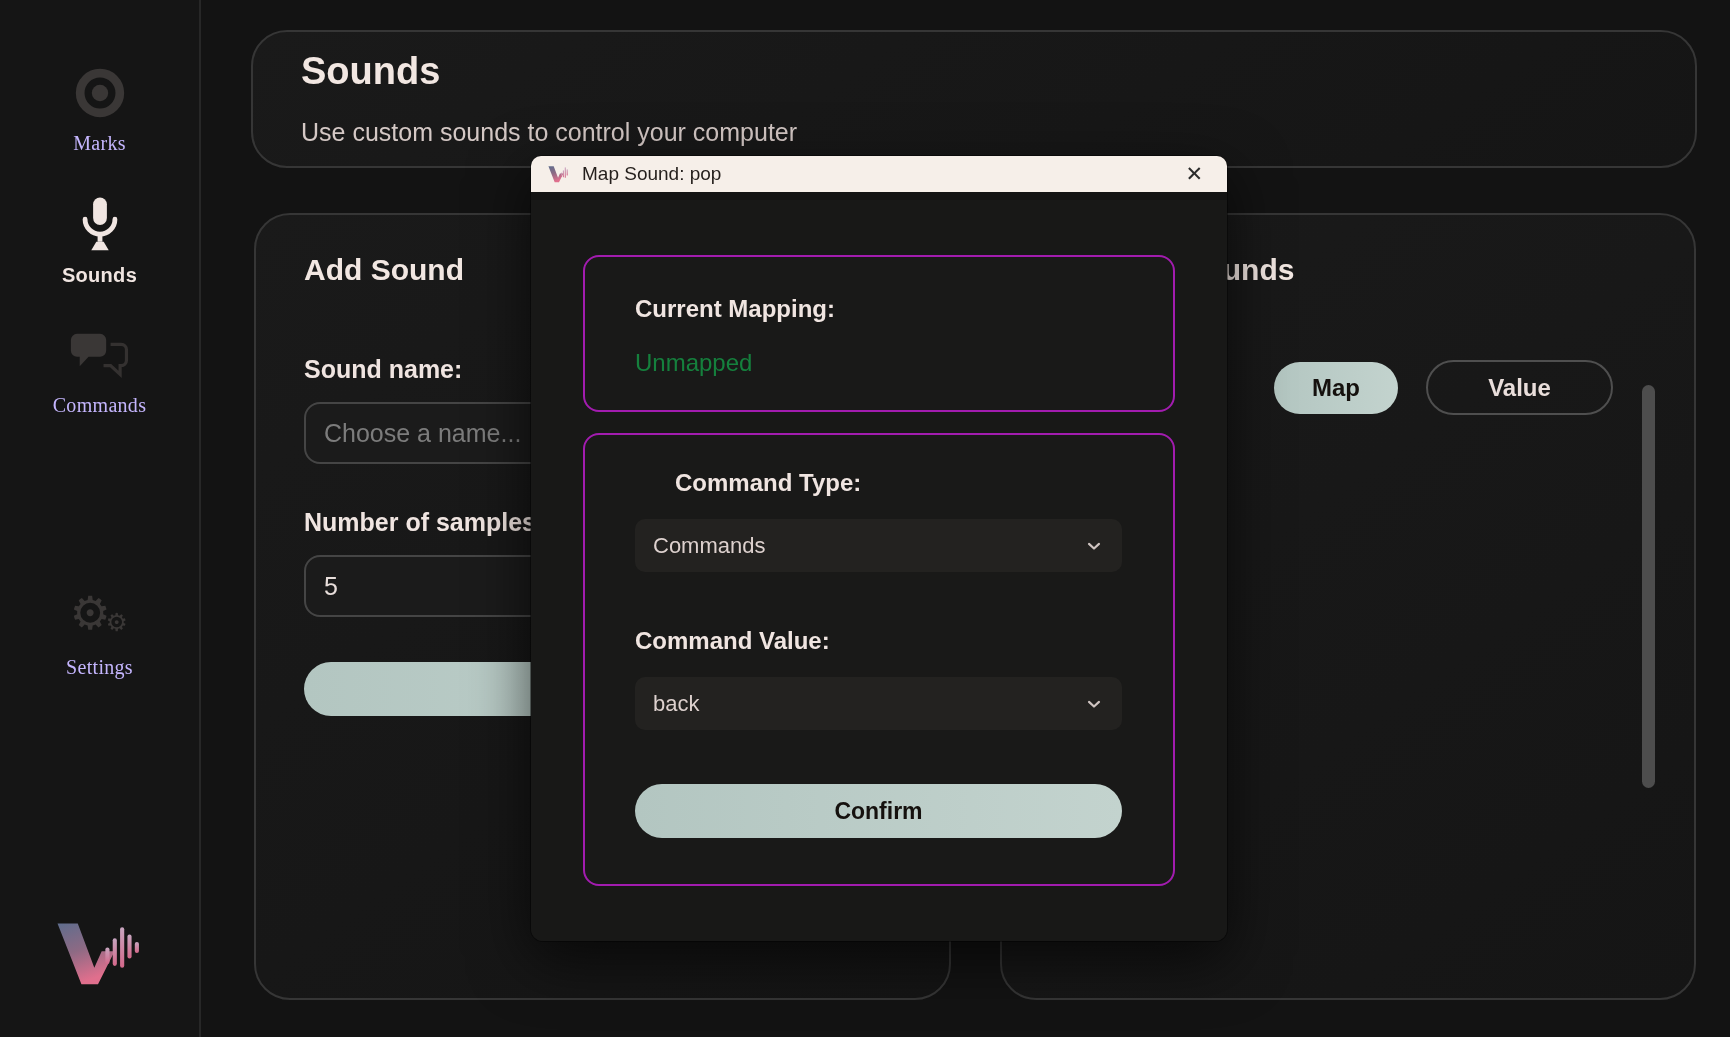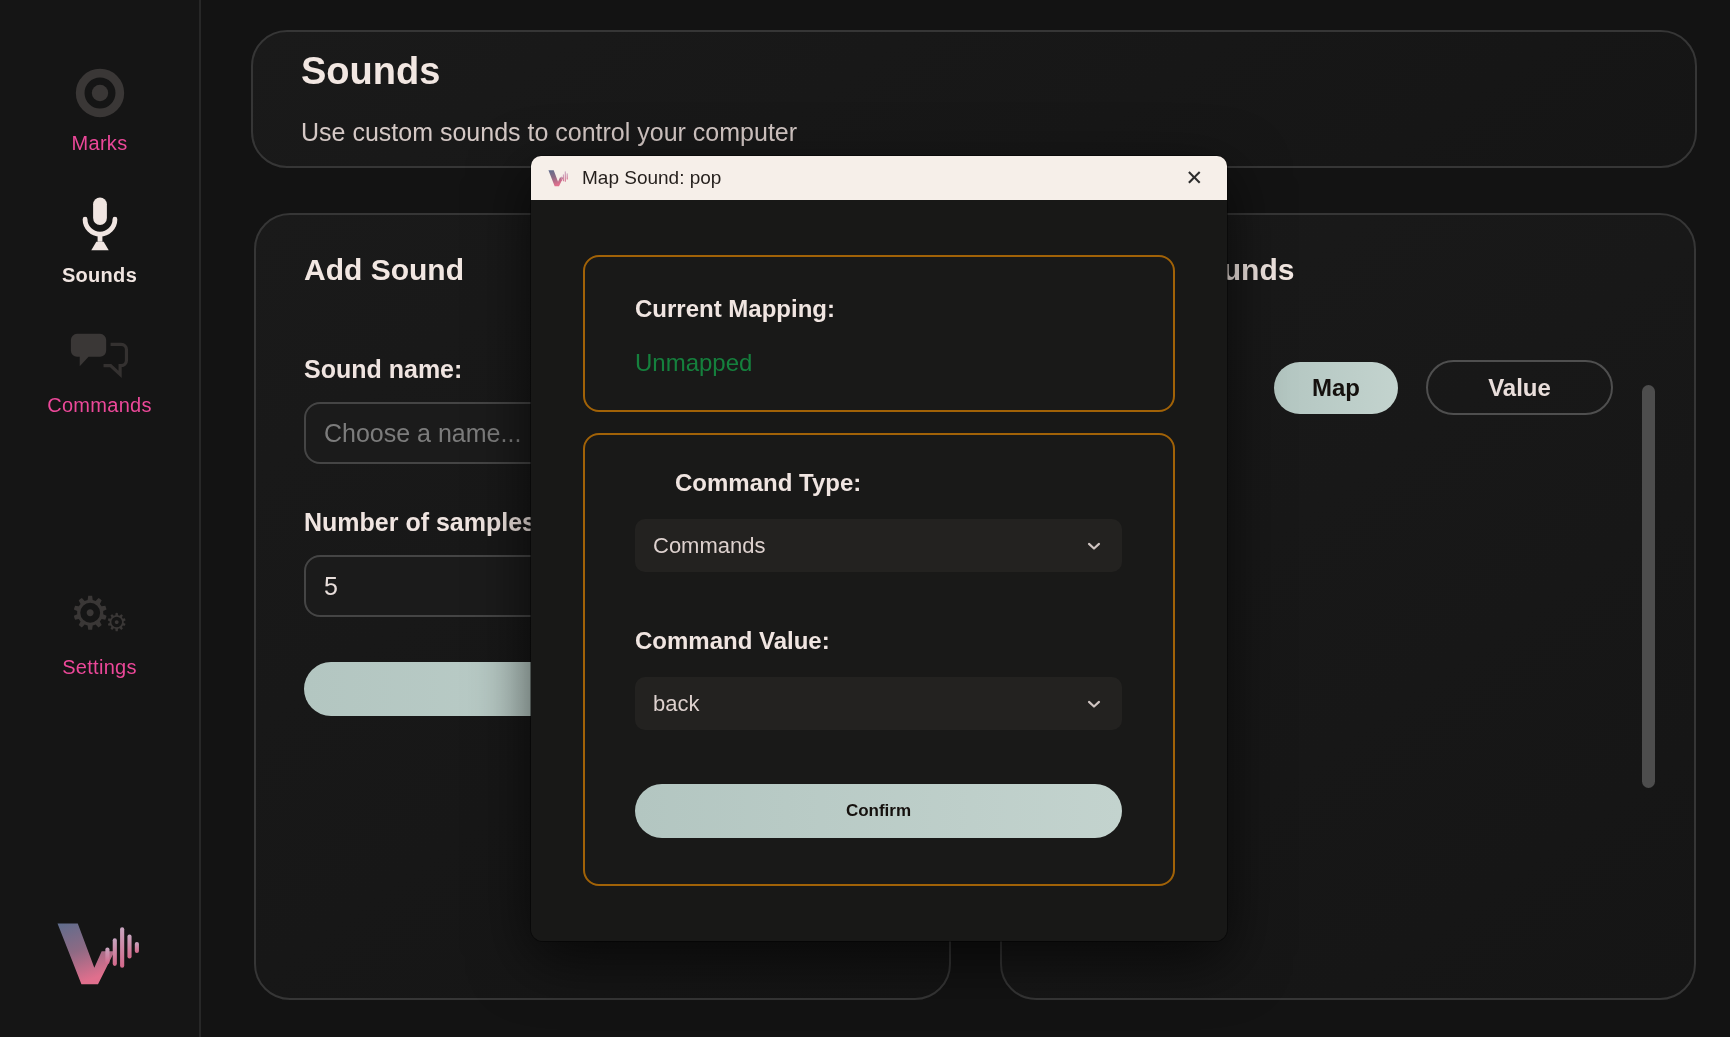--- a/index.html
+++ b/index.html
@@ -11,21 +11,21 @@
   }
   
   #sidebar {
     position:absolute; left:0; top:0; width:201px; height:1037px;
     background:#151515; border-right:2px solid #272727;
   }
   .side-item { position:absolute; left:0; width:199px; text-align:center; cursor:pointer; }
   .side-item .icon-box { display:flex; justify-content:center; align-items:center; height:62px; }
   .side-item .side-label { display:block; margin-top:8px; font-size:20px; letter-spacing:.3px; }
   .side-item.inactive { color:#3f3b3a; }
-  .side-item.inactive .side-label { color:#ec4899; }
+  .side-item.inactive .side-label { color:#c4b5fd;font-family:Liberation Serif, serif; }
   .side-item.active .side-label { color:#f0e5e1; font-weight:600; }
   .gearwrap { position:relative; width:64px; height:62px; }
   .gear-big { position:absolute; left:2px; top:-4px; font-size:46px; line-height:62px; font-family:"DejaVu Sans", sans-serif;}
   .gear-small { position:absolute; left:38px; top:22px; font-size:25px; line-height:30px; font-family:"DejaVu Sans", sans-serif;}
   #side-logo { position:absolute; left:52px; top:916px; width:92px; height:74px; }
   
   .card {
     position:absolute; border:2px solid #363636; border-radius:36px;
     background:linear-gradient(145deg, #1a1a1a 0%, #171717 60%, #151515 100%);
   }
@@ -59,46 +59,46 @@
     background:transparent; border:2px solid #4a4a4a; border-radius:20px;
     color:#e9dedb; font-size:25px; font-weight:bold; cursor:pointer;
     text-align:center; font-family:"Liberation Sans", sans-serif;
   }
   
   #modal {
     position:absolute; left:531px; top:156px; width:696px; height:785px;
     box-shadow:0 18px 60px rgba(0,0,0,.65), 0 0 0 1px rgba(0,0,0,.4); border-radius:12px;
   }
   #modal-titlebar {
-    position:absolute; left:0; top:0; width:696px; height:44px;
+    position:absolute; left:0; top:0; width:696px; height:36px;
     background:#f6efe9; border-radius:10px 10px 0 0;
     display:flex; align-items:center; padding:12px 16px;
   }
   #modal-title { font-size:19px; color:#241f1c; margin-left:11px; }
   #modal-close { margin-left:auto; background:none; border:none; font-size:21px; color:#2c2c2c; cursor:pointer; line-height:1; padding:4px 8px; font-family:"DejaVu Sans", sans-serif; }
   #modal-body {
     position:absolute; left:0; top:44px; width:696px; height:741px;
     background:#181817; border-radius:0 0 12px 12px;
   }
   .modal-card {
     position:absolute; left:52px; width:592px;
-    border:2px solid #a16207; border-radius:16px; background:#191918;
+    border:2px solid #a21caf; border-radius:16px; background:#191918;
   }
   #mapping-card { top:55px; height:157px; }
   #command-card { top:233px; height:453px; }
   .modal-label { position:absolute; left:50px; font-size:24px; font-weight:bold; color:#f0e5e1; }
   .modal-value { position:absolute; left:50px; font-size:24px; color:#15803d; }
   .select-box {
     position:absolute; left:50px; width:487px; height:53px;
     background:#232220; border:none; border-radius:10px; cursor:pointer;
     display:flex; align-items:center; padding:0 18px;
   }
   .select-box .select-value { font-size:22px; color:#ddd1ce; }
   .select-box .chev { margin-left:auto; display:flex; }
-  #confirm-btn { position:absolute; left:50px; top:349px; width:487px; height:54px; font-size:17px; }
+  #confirm-btn { position:absolute; left:50px; top:349px; width:487px; height:54px; font-size:23px; }
 </style>
 </head>
 <body>
 
 <div id="app">
 
   <nav id="sidebar">
 
     <div class="side-item inactive" style="top:62px;">
       <div class="icon-box">

